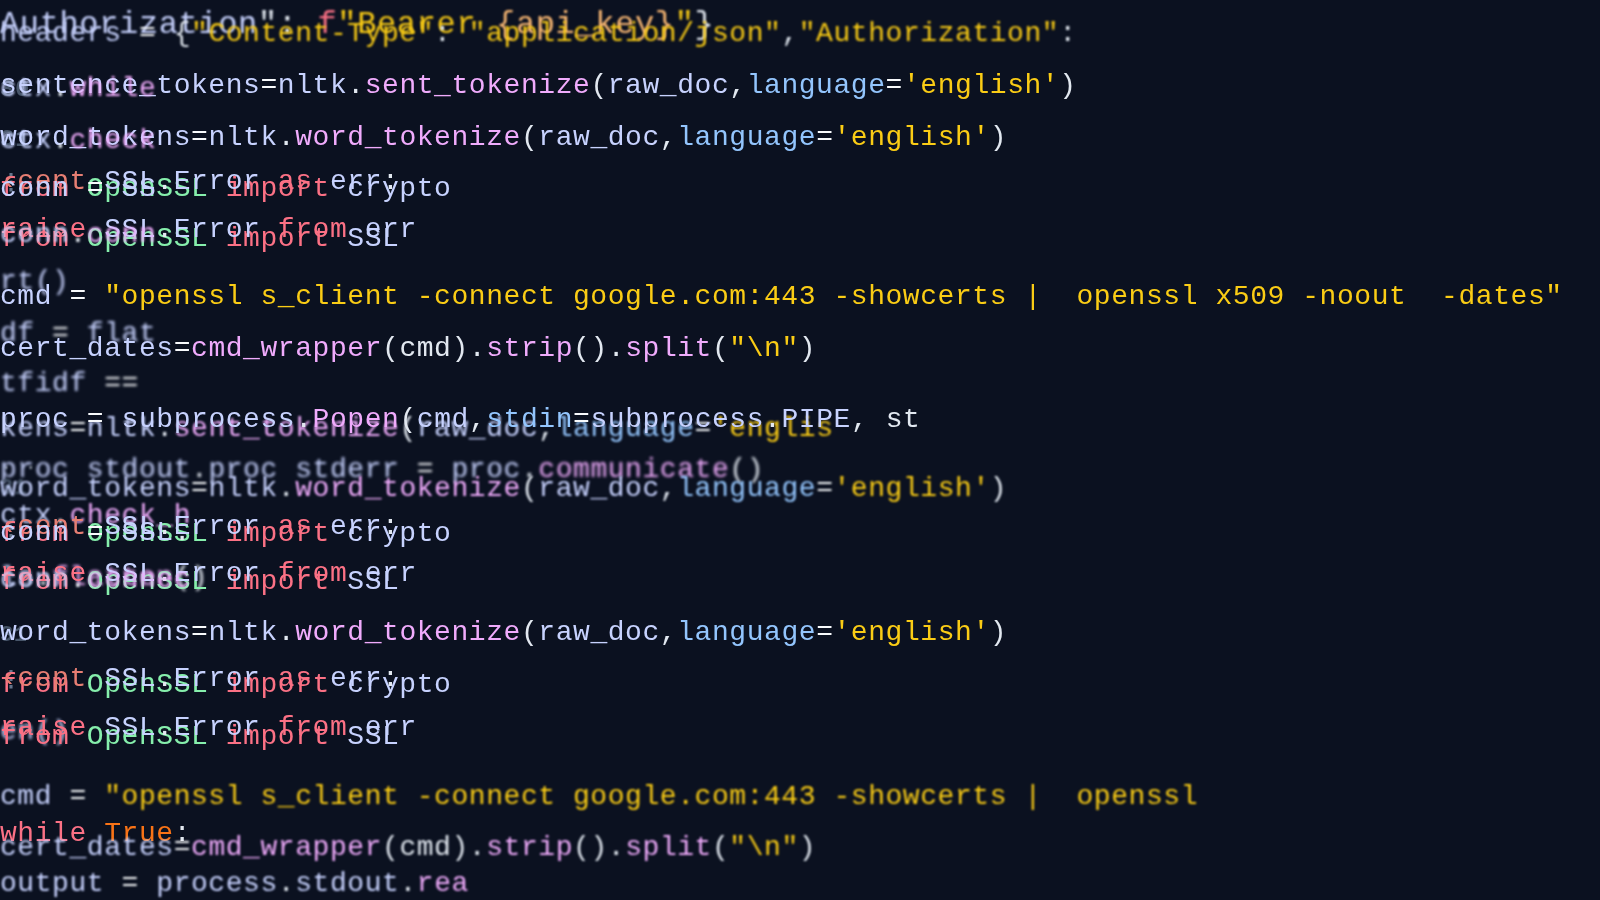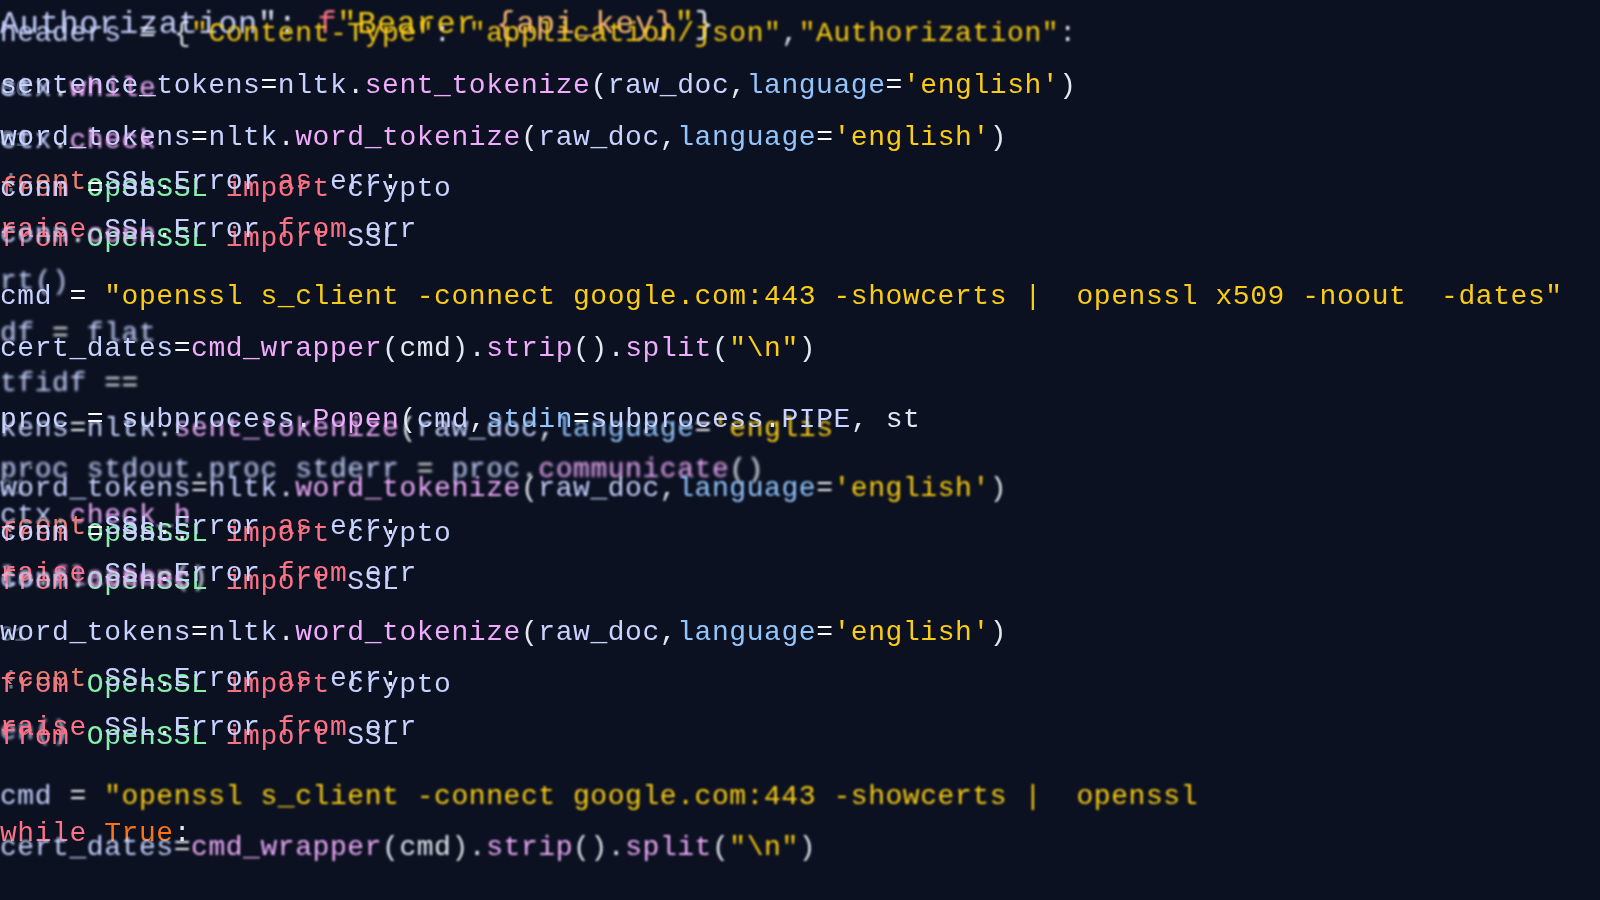--- a/index.html
+++ b/index.html
@@ -94,14 +94,15 @@
 
   <div class="frag sz28 pale blurC" style="left:0;top:718px">en()</div>
   <div class="frag sz28" style="left:129;top:723px"><span><span class="kw">from </span><span class="green">OpenSSL </span><span class="kw">import </span><span class="pale">SSL</span></span></div>
   <div class="frag sz28 blurA" style="left:604;top:714px"><span><span class="kw">raise </span><span class="pale">SSL</span><span class="ws">.</span><span class="pale">Error </span><span class="kw">from </span><span class="pale">err</span></span></div>
 
   <div class="frag sz28 blurB" style="left:0;top:783px"><span><span class="pale">cmd </span><span class="op">= </span><span class="str">"openssl s_client -connect google.com:443 -showcerts |  openssl</span></span></div>
 
   <div class="frag sz28 blurA" style="left:1102;top:820px"><span><span class="kw">while </span><span class="num">True</span><span class="ws">:</span></span></div>
   <div class="frag sz28 blurB" style="left:0;top:834px"><span><span class="pale">cert_dates</span><span class="op">=</span><span class="fn">cmd_wrapper</span><span class="ws">(cmd)</span><span class="ws">.</span><span class="fn">strip</span><span class="ws">()</span><span class="ws">.</span><span class="fn">split</span><span class="ws">(</span><span class="str">"\n"</span><span class="ws">)</span></span></div>
 
+  <div class="frag sz28 blurB" style="left:1162;top:870px"><span><span class="pale">output </span><span class="op">= </span><span class="pale">process</span><span class="ws">.</span><span class="pale">stdout</span><span class="ws">.</span><span class="fn">rea</span></span></div>
 
 </div>
 
 </body></html>

